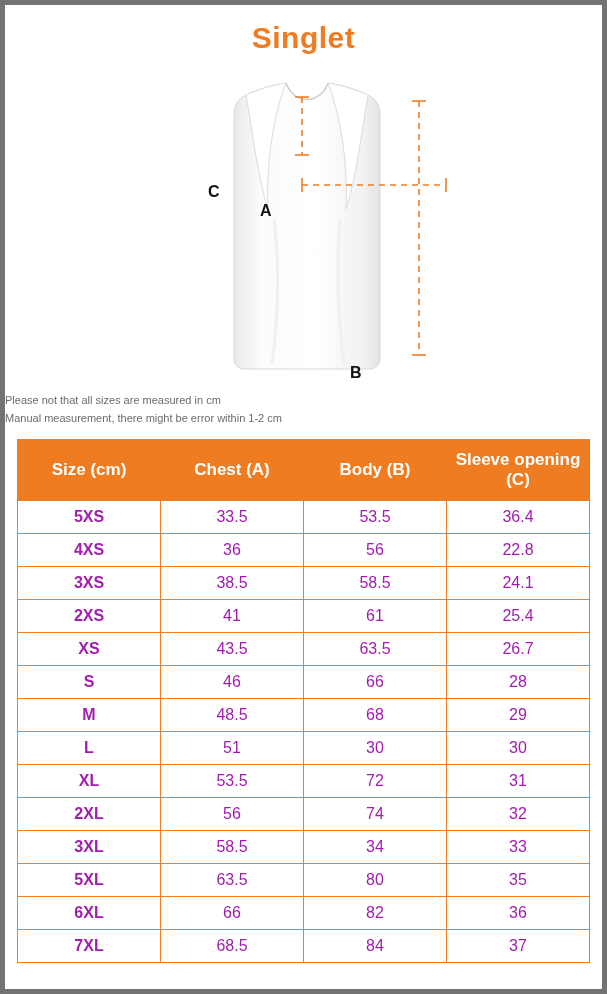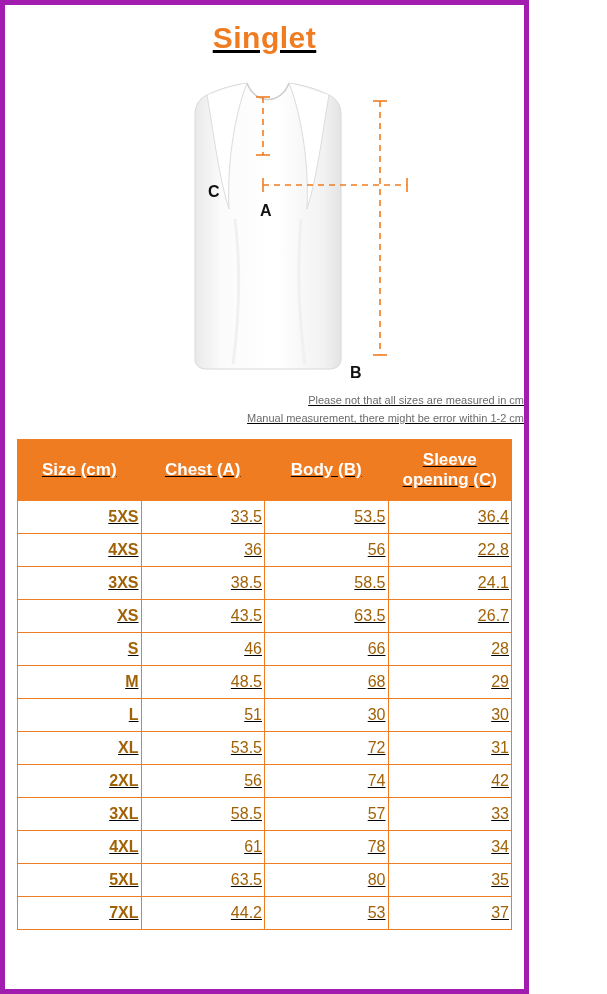--- a/index.html
+++ b/index.html
@@ -8,26 +8,25 @@
   }
   body {
     width: 607px;
     height: 994px;
     background: #ffffff;
     font-family: "Liberation Sans", sans-serif;
     overflow: hidden;
   }
   .page {
     position: relative;
-    width: 529px;
+    width: 607px;
     height: 994px;
     box-sizing: border-box;
-    border: 5px solid #a21caf;
+    border: 5px solid #737373;
     background: #ffffff;
-    text-decoration: underline;
   }
   .title {
     text-align: center;
     color: #F07C22;
     font-size: 30px;
     font-weight: bold;
     letter-spacing: 0.5px;
     margin: 16px 0 0 0;
   }
 
@@ -51,21 +50,21 @@
     font-family: "Liberation Sans", sans-serif;
     font-size: 16px;
     font-weight: bold;
     color: #111111;
   }
   .lbl-c { left: 203px; top: 124px; }
   .lbl-a { left: 255px; top: 143px; }
   .lbl-b { left: 345px; top: 305px; }
 
   .note {
-    text-align: right;
+    text-align: left;
     color: #6b6b6b;
     font-size: 11px;
     line-height: 18px;
     margin: 0;
   }
   .note-wrap { margin-top: 2px; }
 
   
   .table-wrap {
     margin: 12px 12px 0 12px;
@@ -80,22 +79,22 @@
     color: #ffffff;
     font-size: 17px;
     font-weight: bold;
     padding: 10px 2px;
     text-align: center;
     border: 1px solid #F07C22;
     line-height: 20px;
   }
   table.size-table td {
     border: 1px solid #F07C22;
-    text-align: right;
-    color: #a16207;
+    text-align: center;
+    color: #a21caf;
     font-size: 16px;
     padding: 7px 2px;
     background: #ffffff;
   }
   table.size-table td.size-cell {
     font-weight: bold;
   }
 </style>
 </head>
 <body>
@@ -185,20 +184,26 @@
           <td>56</td>
           <td>22.8</td>
         </tr>
         <tr>
           <td class="size-cell">3XS</td>
           <td>38.5</td>
           <td>58.5</td>
           <td>24.1</td>
         </tr>
         <tr>
+          <td class="size-cell">2XS</td>
+          <td>41</td>
+          <td>61</td>
+          <td>25.4</td>
+        </tr>
+        <tr>
           <td class="size-cell">XS</td>
           <td>43.5</td>
           <td>63.5</td>
           <td>26.7</td>
         </tr>
         <tr>
           <td class="size-cell">S</td>
           <td>46</td>
           <td>66</td>
           <td>28</td>
@@ -218,43 +223,43 @@
         <tr>
           <td class="size-cell">XL</td>
           <td>53.5</td>
           <td>72</td>
           <td>31</td>
         </tr>
         <tr>
           <td class="size-cell">2XL</td>
           <td>56</td>
           <td>74</td>
-          <td>42</td>
+          <td>32</td>
         </tr>
         <tr>
           <td class="size-cell">3XL</td>
           <td>58.5</td>
-          <td>57</td>
+          <td>34</td>
           <td>33</td>
-        </tr>
-        <tr>
-          <td class="size-cell">4XL</td>
-          <td>61</td>
-          <td>78</td>
-          <td>34</td>
         </tr>
         <tr>
           <td class="size-cell">5XL</td>
           <td>63.5</td>
           <td>80</td>
           <td>35</td>
         </tr>
         <tr>
+          <td class="size-cell">6XL</td>
+          <td>66</td>
+          <td>82</td>
+          <td>36</td>
+        </tr>
+        <tr>
           <td class="size-cell">7XL</td>
-          <td>44.2</td>
-          <td>53</td>
+          <td>68.5</td>
+          <td>84</td>
           <td>37</td>
         </tr>
       </tbody>
     </table>
   </div>
 
 </div>
 
 </body></html>

